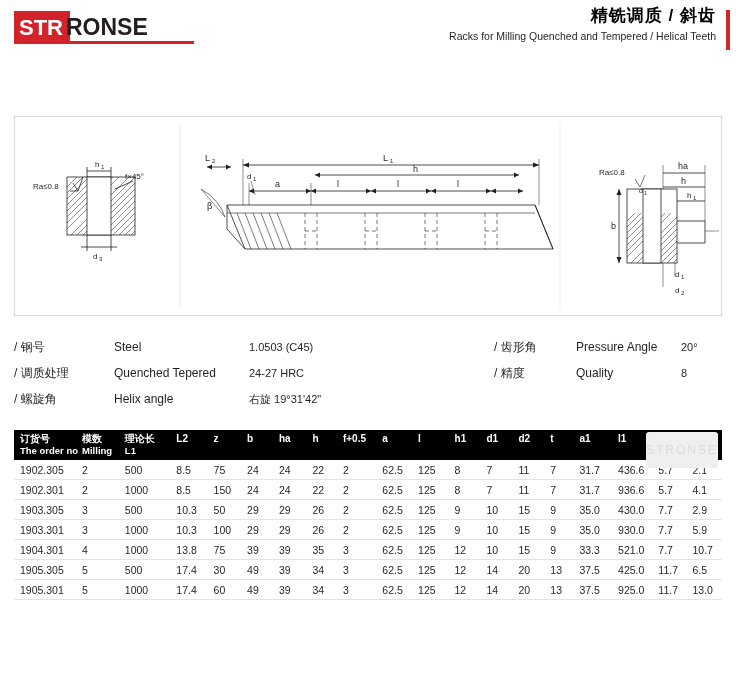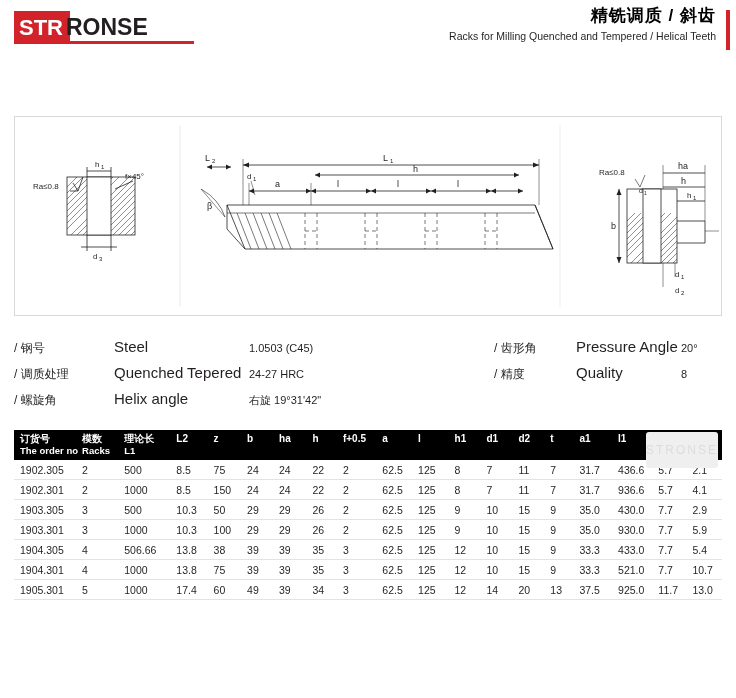--- a/index.html
+++ b/index.html
@@ -85,21 +85,21 @@
     height: 26px;
     line-height: 26px;
   }
   .spec-label-cn {
     width: 100px;
     font-size: 12px;
     color: #231f20;
   }
   .spec-label-en {
     width: 135px;
-    font-size: 15px;
+    font-size: 12px;
     color: #231f20;
   }
   .spec-val {
     font-size: 11px;
     color: #231f20;
   }
   .spec-right .spec-label-cn { width: 82px; }
   .spec-right .spec-label-en { width: 105px; }
 
   .watermark {
@@ -425,21 +425,21 @@
 <div class="table-wrap">
   <table class="data">
     <thead>
       <tr>
         <th class="col-0">
           <span class="hdr-cn">订货号</span>
           <span class="hdr-en">The order no</span>
         </th>
         <th class="col-1">
           <span class="hdr-cn">模数</span>
-          <span class="hdr-en">Racks</span>
+          <span class="hdr-en">Milling</span>
         </th>
         <th class="col-2">
           <span class="hdr-cn">理论长</span>
           <span class="hdr-en">L1</span>
         </th>
         <th class="col-3">
           <span class="hdr-cn">L2</span>
         </th>
         <th class="col-4">
           <span class="hdr-cn">z</span>
@@ -567,41 +567,20 @@
         <td class="col-11">9</td>
         <td class="col-12">10</td>
         <td class="col-13">15</td>
         <td class="col-14">9</td>
         <td class="col-15">35.0</td>
         <td class="col-16">930.0</td>
         <td class="col-17">7.7</td>
         <td class="col-18">5.9</td>
       </tr>
       <tr>
-        <td class="col-0">1904.305</td>
-        <td class="col-1">4</td>
-        <td class="col-2">506.66</td>
-        <td class="col-3">13.8</td>
-        <td class="col-4">38</td>
-        <td class="col-5">39</td>
-        <td class="col-6">39</td>
-        <td class="col-7">35</td>
-        <td class="col-8">3</td>
-        <td class="col-9">62.5</td>
-        <td class="col-10">125</td>
-        <td class="col-11">12</td>
-        <td class="col-12">10</td>
-        <td class="col-13">15</td>
-        <td class="col-14">9</td>
-        <td class="col-15">33.3</td>
-        <td class="col-16">433.0</td>
-        <td class="col-17">7.7</td>
-        <td class="col-18">5.4</td>
-      </tr>
-      <tr>
         <td class="col-0">1904.301</td>
         <td class="col-1">4</td>
         <td class="col-2">1000</td>
         <td class="col-3">13.8</td>
         <td class="col-4">75</td>
         <td class="col-5">39</td>
         <td class="col-6">39</td>
         <td class="col-7">35</td>
         <td class="col-8">3</td>
         <td class="col-9">62.5</td>
@@ -609,20 +588,41 @@
         <td class="col-11">12</td>
         <td class="col-12">10</td>
         <td class="col-13">15</td>
         <td class="col-14">9</td>
         <td class="col-15">33.3</td>
         <td class="col-16">521.0</td>
         <td class="col-17">7.7</td>
         <td class="col-18">10.7</td>
       </tr>
       <tr>
+        <td class="col-0">1905.305</td>
+        <td class="col-1">5</td>
+        <td class="col-2">500</td>
+        <td class="col-3">17.4</td>
+        <td class="col-4">30</td>
+        <td class="col-5">49</td>
+        <td class="col-6">39</td>
+        <td class="col-7">34</td>
+        <td class="col-8">3</td>
+        <td class="col-9">62.5</td>
+        <td class="col-10">125</td>
+        <td class="col-11">12</td>
+        <td class="col-12">14</td>
+        <td class="col-13">20</td>
+        <td class="col-14">13</td>
+        <td class="col-15">37.5</td>
+        <td class="col-16">425.0</td>
+        <td class="col-17">11.7</td>
+        <td class="col-18">6.5</td>
+      </tr>
+      <tr>
         <td class="col-0">1905.301</td>
         <td class="col-1">5</td>
         <td class="col-2">1000</td>
         <td class="col-3">17.4</td>
         <td class="col-4">60</td>
         <td class="col-5">49</td>
         <td class="col-6">39</td>
         <td class="col-7">34</td>
         <td class="col-8">3</td>
         <td class="col-9">62.5</td>

